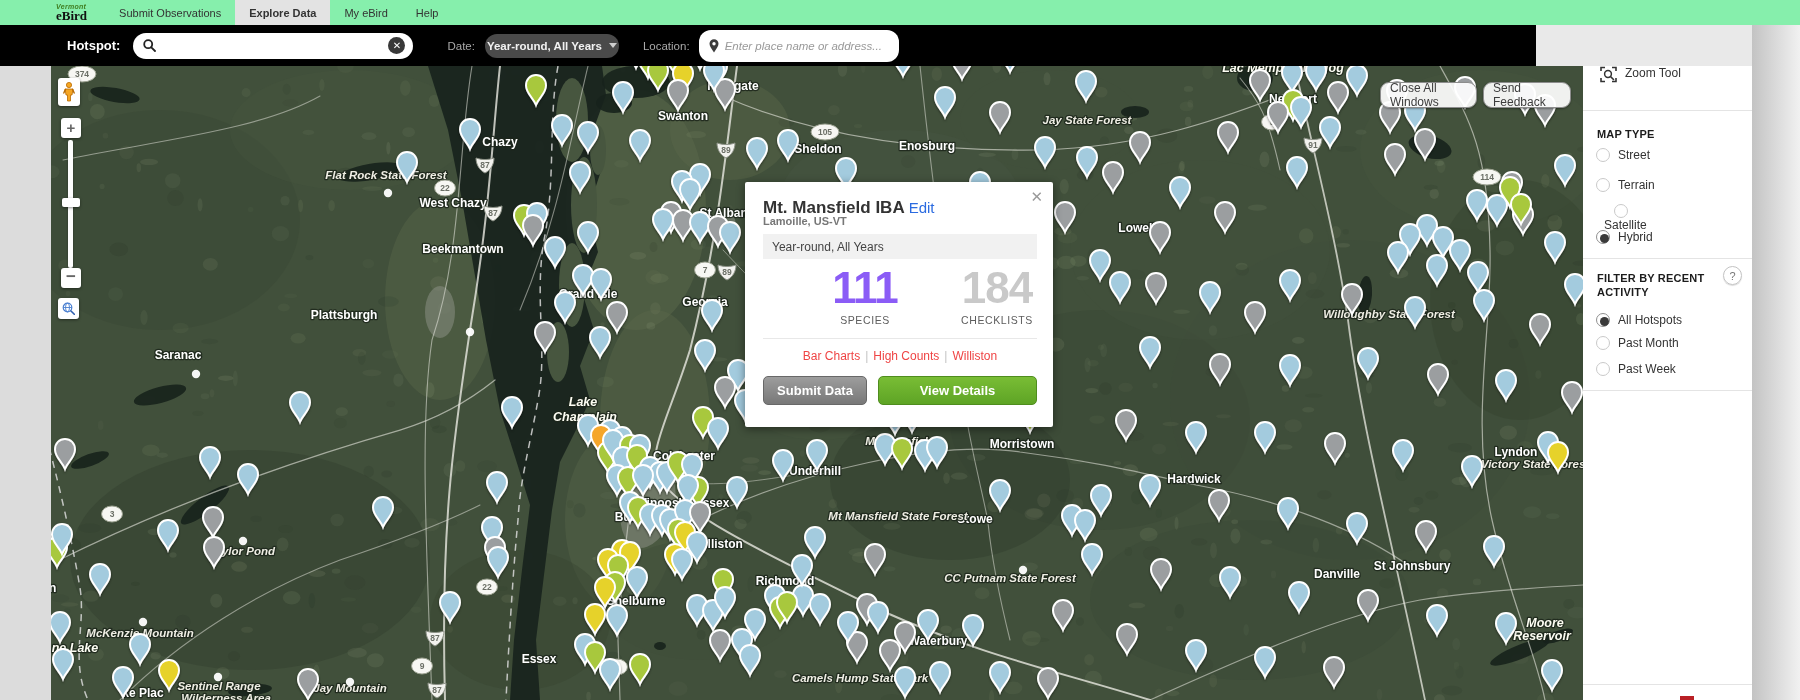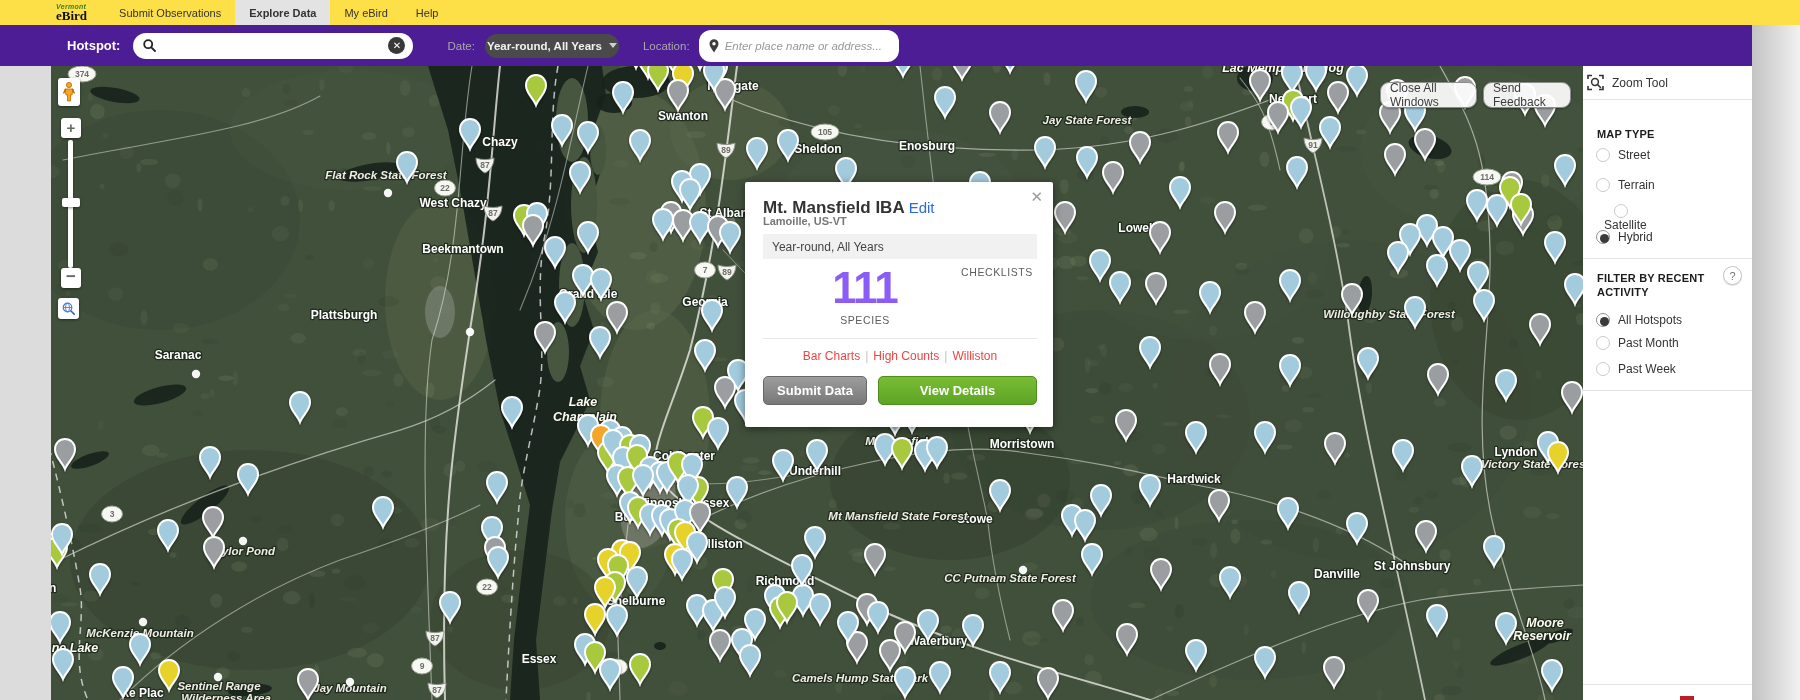--- a/index.html
+++ b/index.html
@@ -1,31 +1,31 @@
 <!DOCTYPE html>
 <html><head>
 <meta charset="utf-8">
 <style>
   * { margin:0; padding:0; box-sizing:border-box; }
   html,body { width:1800px; height:700px; overflow:hidden; background:#e9e9e9;
               font-family:"Liberation Sans", sans-serif; }
   #app { position:relative; width:1800px; height:700px; }
 
   
-  #nav { position:absolute; left:0; top:0; width:1800px; height:25px; background:#fde047;
+  #nav { position:absolute; left:0; top:0; width:1800px; height:25px; background:#86efac;
          display:flex; align-items:stretch; }
   #logo { margin-left:56px; display:flex; flex-direction:column; justify-content:center; line-height:1; }
   #logo .vt { color:#3f7d1f; font-size:7px; font-weight:bold; font-style:italic; letter-spacing:.3px; }
   #logo .eb { color:#111; font-size:13px; font-weight:bold; font-family:"Liberation Serif", serif; margin-top:-1px; }
   #menu { display:flex; margin-left:18px; }
   .mitem { display:flex; align-items:center; padding:0 14px; font-size:11px; color:#333; cursor:pointer; }
   .mitem.active { background:#e3e3e3; font-weight:bold; }
 
   
-  #toolbar { position:absolute; left:0; top:25px; width:1752px; height:41px; background:#4c1d95;
+  #toolbar { position:absolute; left:0; top:25px; width:1536px; height:41px; background:#000000;
              display:flex; align-items:center; }
   .tlabel { color:#fff; font-weight:bold; font-size:13px; }
   .tlabel2 { color:#a9a9a9; font-size:11.5px; }
   #hotspot-label { margin-left:67px; }
   #search-pill { margin-left:13px; width:280px; height:26px; background:#fff; border-radius:13px;
                  display:flex; align-items:center; padding:0 8px 0 10px; }
   #search-input { flex:1; border:none; outline:none; font-size:12px; margin-left:6px; background:transparent; }
   #search-clear { width:17px; height:17px; border-radius:50%; background:#383838; color:#fff; font-size:10px;
                   line-height:17px; text-align:center; cursor:pointer; }
   #date-label { margin-left:34px; }
@@ -87,22 +87,22 @@
   #popup-links { position:absolute; left:18px; top:156px; width:274px; border-top:1px solid #e8e8e8;
                  text-align:center; padding-top:10px; font-size:12px; color:#c3c3c3; }
   #popup-links a { color:#ef4444; text-decoration:none; margin:0 5px; cursor:pointer; }
   .pbtn { position:absolute; top:194px; height:29px; border-radius:5px; color:#fff; font-size:13px; font-weight:bold;
           display:flex; align-items:center; justify-content:center; cursor:pointer; }
   #btn-submit { left:18px; width:104px; background:linear-gradient(#9d9d9d,#787878); border:1px solid #686868; }
   #btn-details { left:133px; width:159px; background:linear-gradient(#79bd35,#5ea425); border:1px solid #4f8d1e; }
 
   
   #sidebar { position:absolute; left:1583px; top:66px; width:169px; height:634px; background:#fff; }
-  #zoomtool-row { position:absolute; left:0; top:0; width:169px; height:34px; border-bottom:1px solid #e4e4e4;
-                  display:flex; align-items:center; padding-left:4px; cursor:pointer; }
+  #zoomtool-row { position:absolute; left:0; top:0; width:169px; height:45px; border-bottom:1px solid #e4e4e4;
+                  display:flex; padding-left:17px; cursor:pointer; }
   #zoomtool-row span.txt { font-size:12px; color:#333; margin-left:8px; }
   .shead { position:absolute; left:14px; font-size:11px; font-weight:bold; color:#1c1c1c; letter-spacing:.2px; }
   .srow { position:absolute; left:13px; display:flex; align-items:center; cursor:pointer; }
   .radio { width:14px; height:14px; border-radius:50%; border:1.5px solid #c9c9c9; background:#fff;
            display:inline-block; position:relative; }
   .radio.sel { border-color:#8f8f8f; }
   .radio.sel::after { content:""; position:absolute; left:2.5px; top:2.5px; width:9px; height:9px;
                       border-radius:50%; background:#3a3a3a; }
   .rlabel { font-size:12px; color:#333; margin-left:8px; }
   .sdivider { position:absolute; left:0; width:169px; border-top:1px solid #e4e4e4; }
@@ -1085,20 +1085,21 @@
     <div id="popup">
       <div id="popup-close">✕</div>
       <div id="popup-title"><span>Mt. Mansfield IBA</span><a id="popup-edit">Edit</a></div>
       <div id="popup-sub">Lamoille, US-VT</div>
       <div id="popup-range">Year-round, All Years</div>
       <div class="numcol" id="col-species">
         <div class="bignum">111</div>
         <div class="numlabel">SPECIES</div>
       </div>
       <div class="numcol" id="col-checklists">
+        <div class="bignum">184</div>
         <div class="numlabel">CHECKLISTS</div>
       </div>
       <div id="popup-links">
         <a>Bar Charts</a>|<a>High Counts</a>|<a>Williston</a>
       </div>
       <div class="pbtn" id="btn-submit">Submit Data</div>
       <div class="pbtn" id="btn-details">View Details</div>
     </div>
   </div>
 

